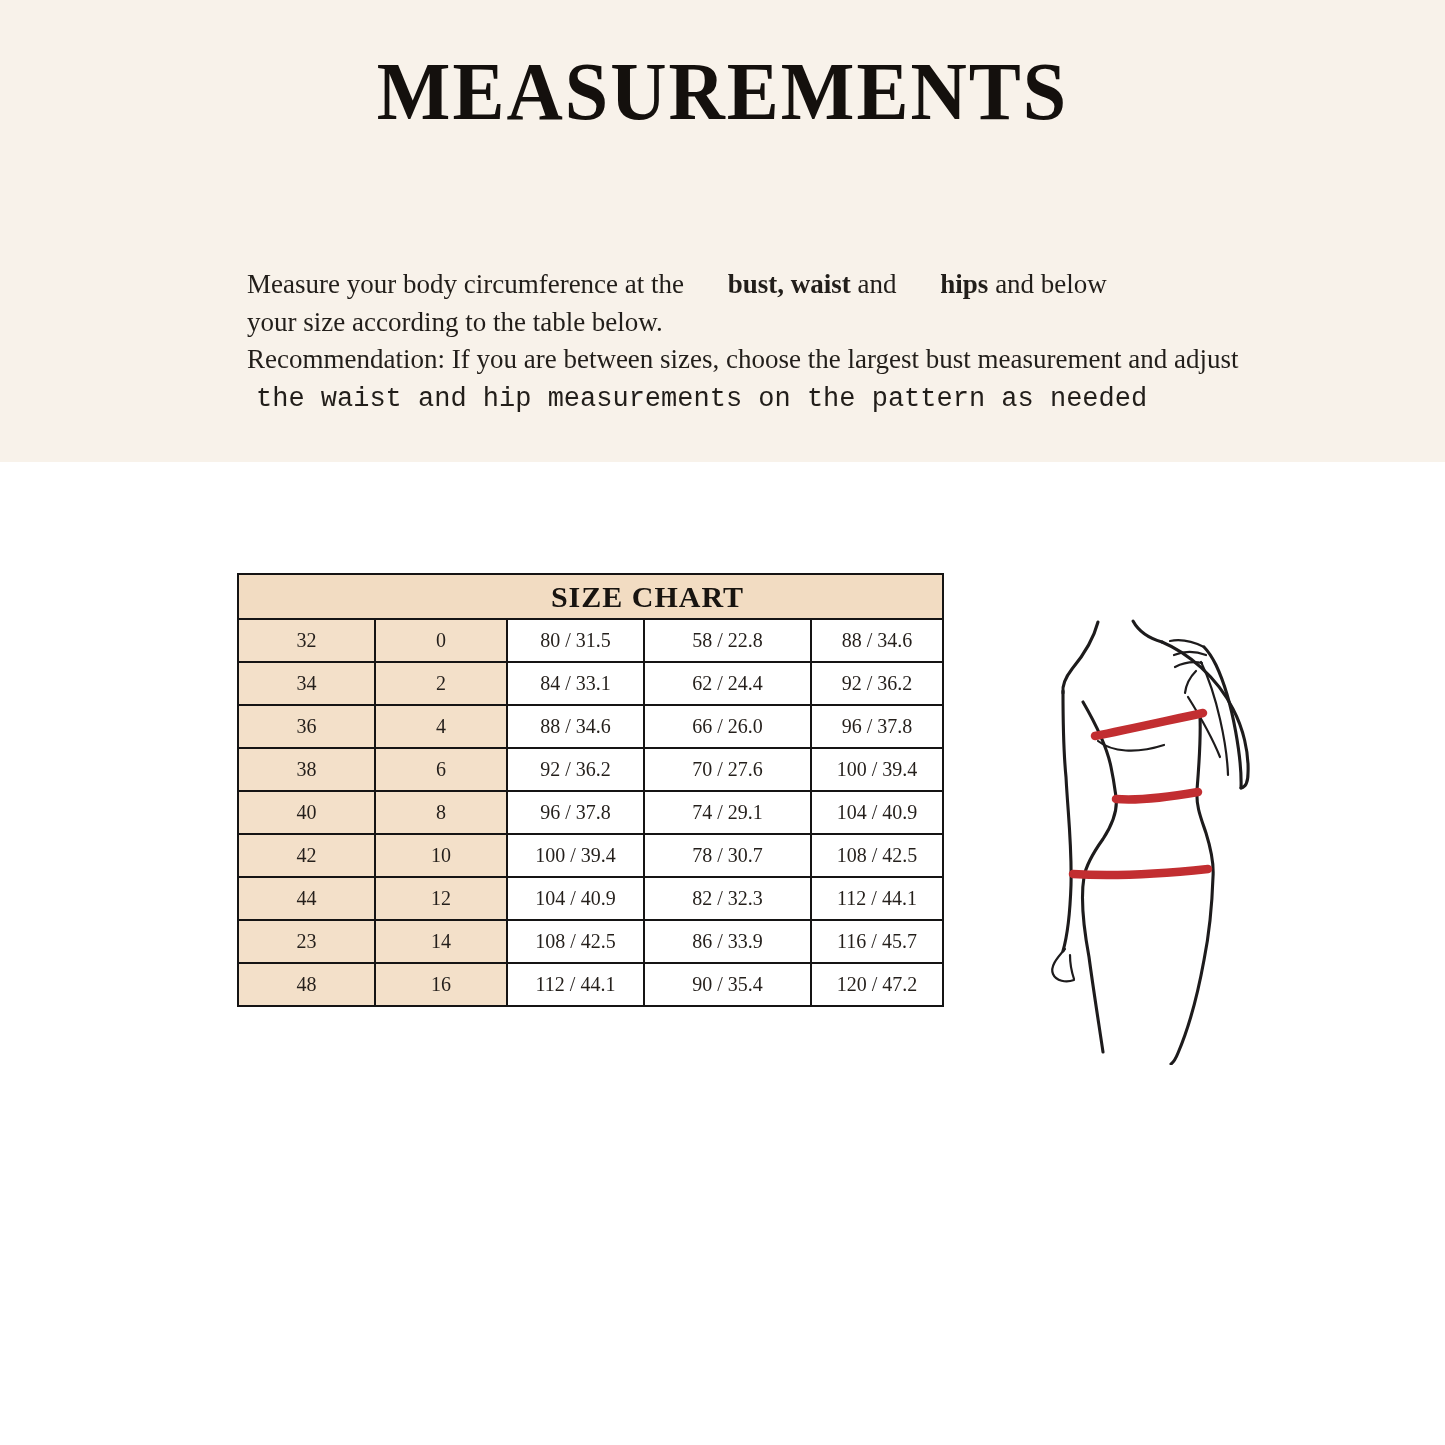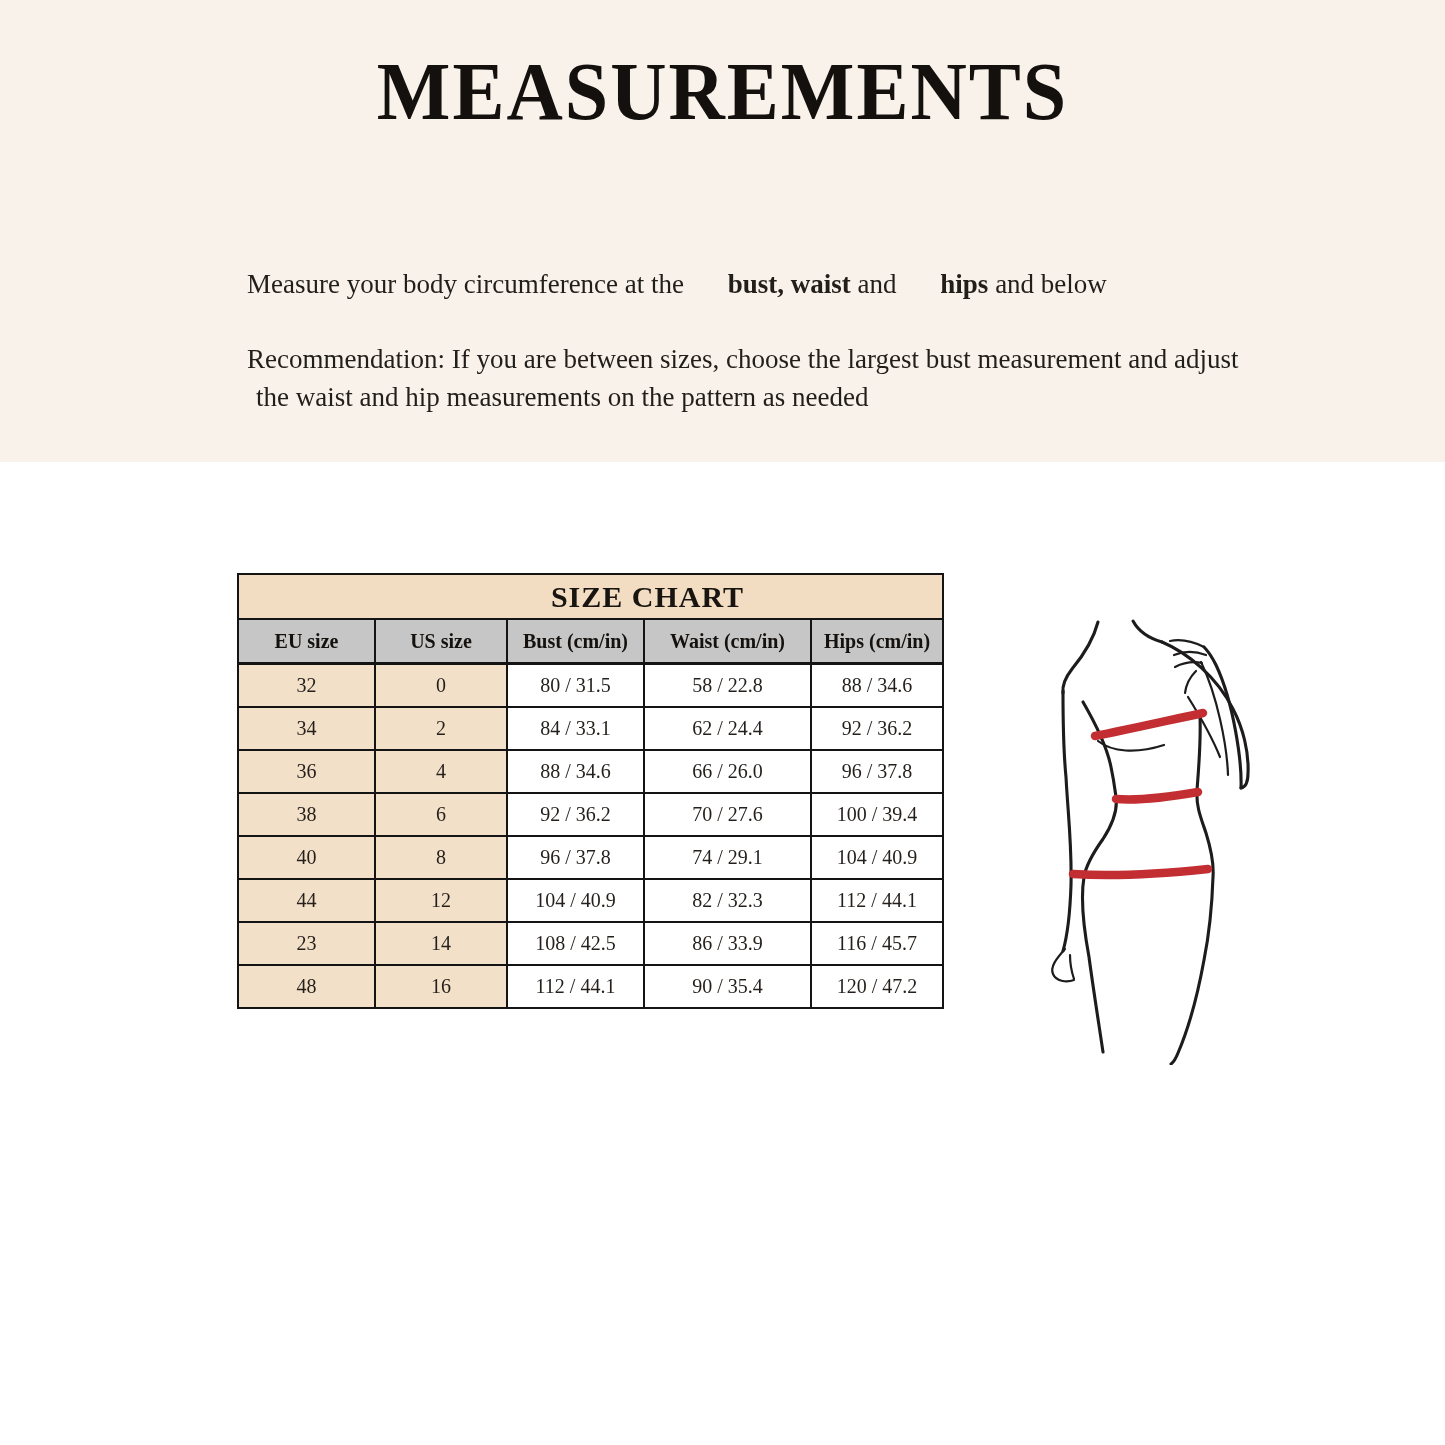--- a/index.html
+++ b/index.html
@@ -33,21 +33,21 @@
 
   .intro {
     position: absolute; left: 247px; top: 266px;
     margin: 0;
     font-size: 27px;
     line-height: 37.5px;
     color: #221e1a;
     white-space: nowrap;
   }
   .intro b { font-weight: 700; margin-left: 37px; }
-  .intro .indent { padding-left: 9px; }
+  .intro .indent { padding-left: 9px; font-family: Liberation Mono, monospace; }
 
   table.size-chart {
     position: absolute; left: 237px; top: 573px;
     width: 705px;
     border-collapse: collapse;
     table-layout: fixed;
     background: #f97316;
   }
   table.size-chart th, table.size-chart td {
     border: 2px solid #151414;
@@ -89,43 +89,36 @@
 </head>
 <body>
 
 <div class="page">
 
   <div class="top-band"></div>
 
   <h1 class="title">MEASUREMENTS</h1>
 
   <p class="intro"><span><span>Measure your body circumference at the </span><b>bust, waist</b><span> and </span><b>hips</b><span> and below</span></span><br>
-  <br>
+  <span>your size according to the table below.</span><br>
   <span>Recommendation: If you are between sizes, choose the largest bust measurement and adjust</span><br>
   <span class="indent">the waist and hip measurements on the pattern as needed</span></p>
 
   <table class="size-chart">
     <colgroup>
       <col style="width:137px">
       <col style="width:132px">
       <col style="width:137px">
       <col style="width:167px">
       <col style="width:132px">
     </colgroup>
     <thead>
       <tr>
         <th class="chart-title" colspan="5">SIZE CHART</th>
       </tr>
-      <tr class="col-head">
-        <th>EU size</th>
-        <th>US size</th>
-        <th>Bust (cm/in)</th>
-        <th>Waist (cm/in)</th>
-        <th>Hips (cm/in)</th>
-      </tr>
     </thead>
     <tbody>
         <tr>
           <td class="size-cell">32</td>
           <td class="size-cell">0</td>
           <td class="measure-cell">80 / 31.5</td>
           <td class="measure-cell">58 / 22.8</td>
           <td class="measure-cell">88 / 34.6</td>
         </tr>
         <tr>
@@ -148,20 +141,27 @@
           <td class="measure-cell">92 / 36.2</td>
           <td class="measure-cell">70 / 27.6</td>
           <td class="measure-cell">100 / 39.4</td>
         </tr>
         <tr>
           <td class="size-cell">40</td>
           <td class="size-cell">8</td>
           <td class="measure-cell">96 / 37.8</td>
           <td class="measure-cell">74 / 29.1</td>
           <td class="measure-cell">104 / 40.9</td>
+        </tr>
+        <tr>
+          <td class="size-cell">42</td>
+          <td class="size-cell">10</td>
+          <td class="measure-cell">100 / 39.4</td>
+          <td class="measure-cell">78 / 30.7</td>
+          <td class="measure-cell">108 / 42.5</td>
         </tr>
         <tr>
           <td class="size-cell">44</td>
           <td class="size-cell">12</td>
           <td class="measure-cell">104 / 40.9</td>
           <td class="measure-cell">82 / 32.3</td>
           <td class="measure-cell">112 / 44.1</td>
         </tr>
         <tr>
           <td class="size-cell">23</td>

